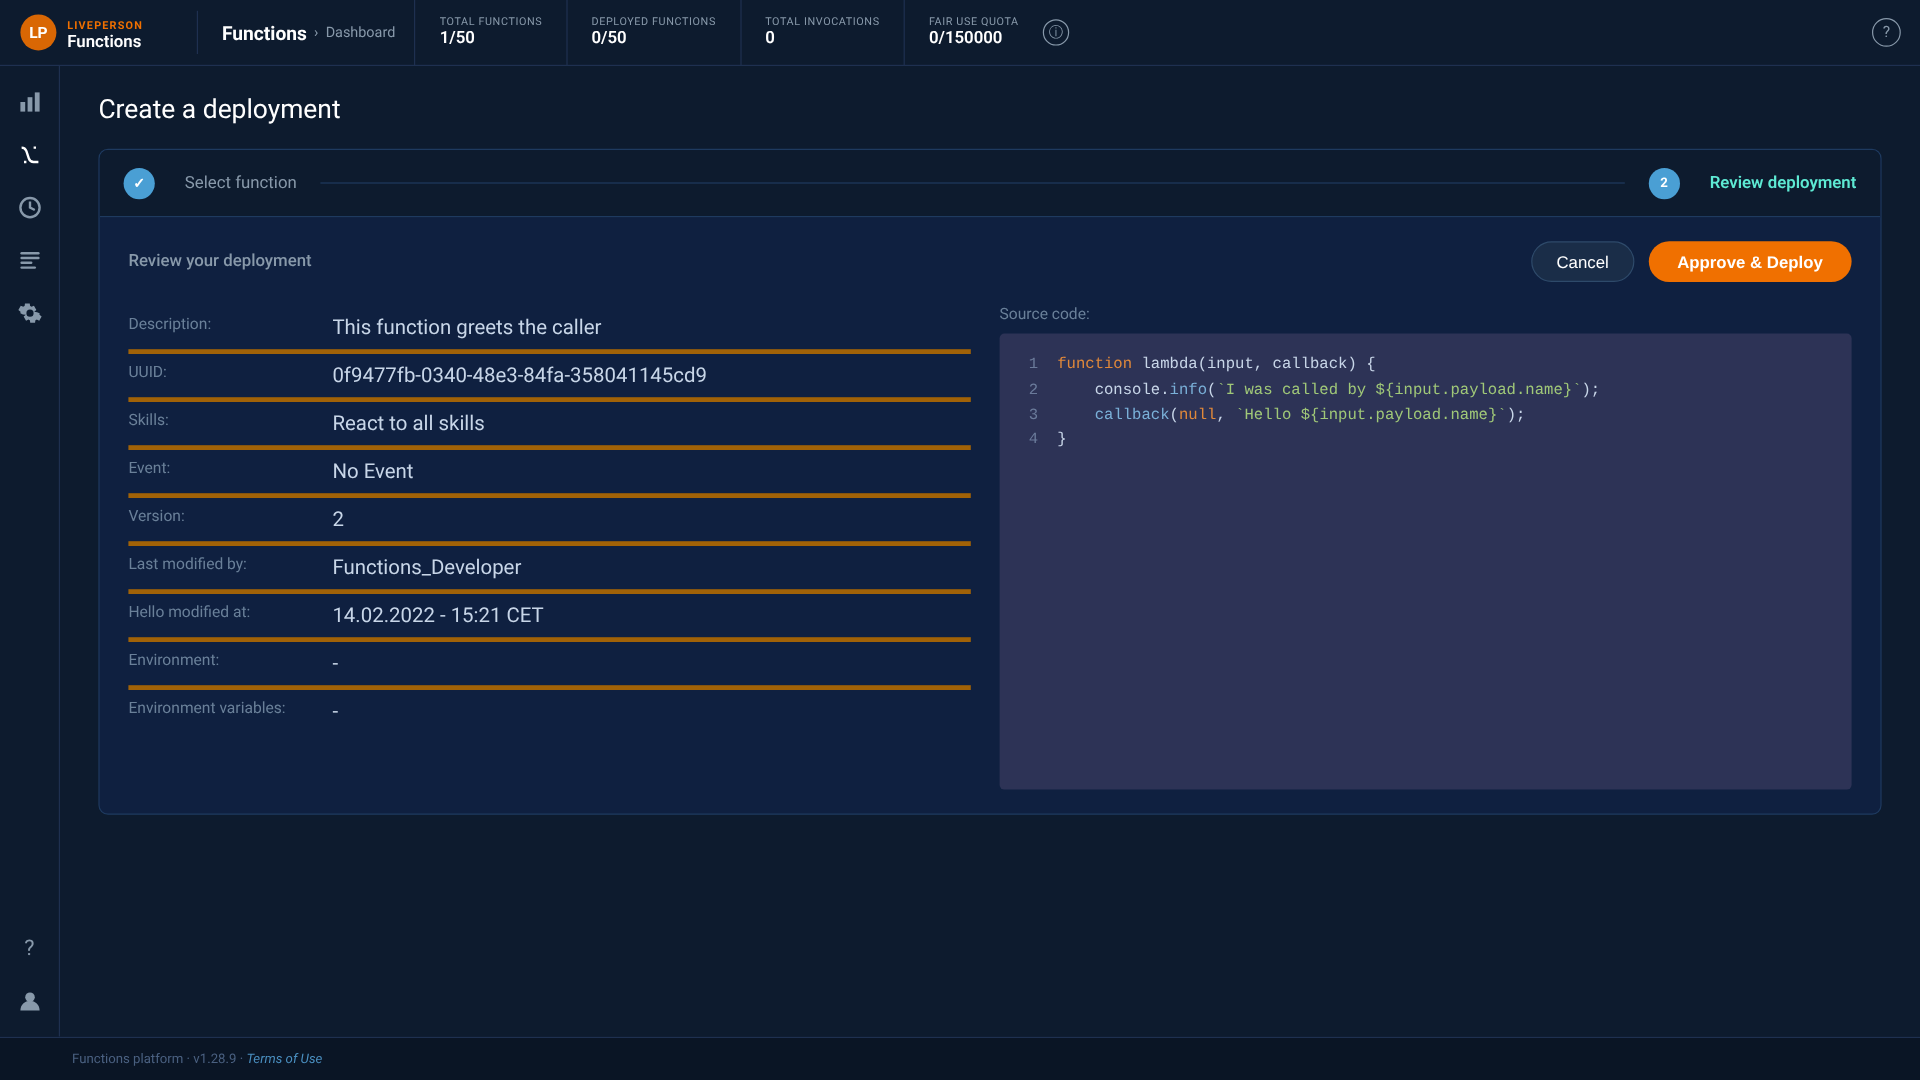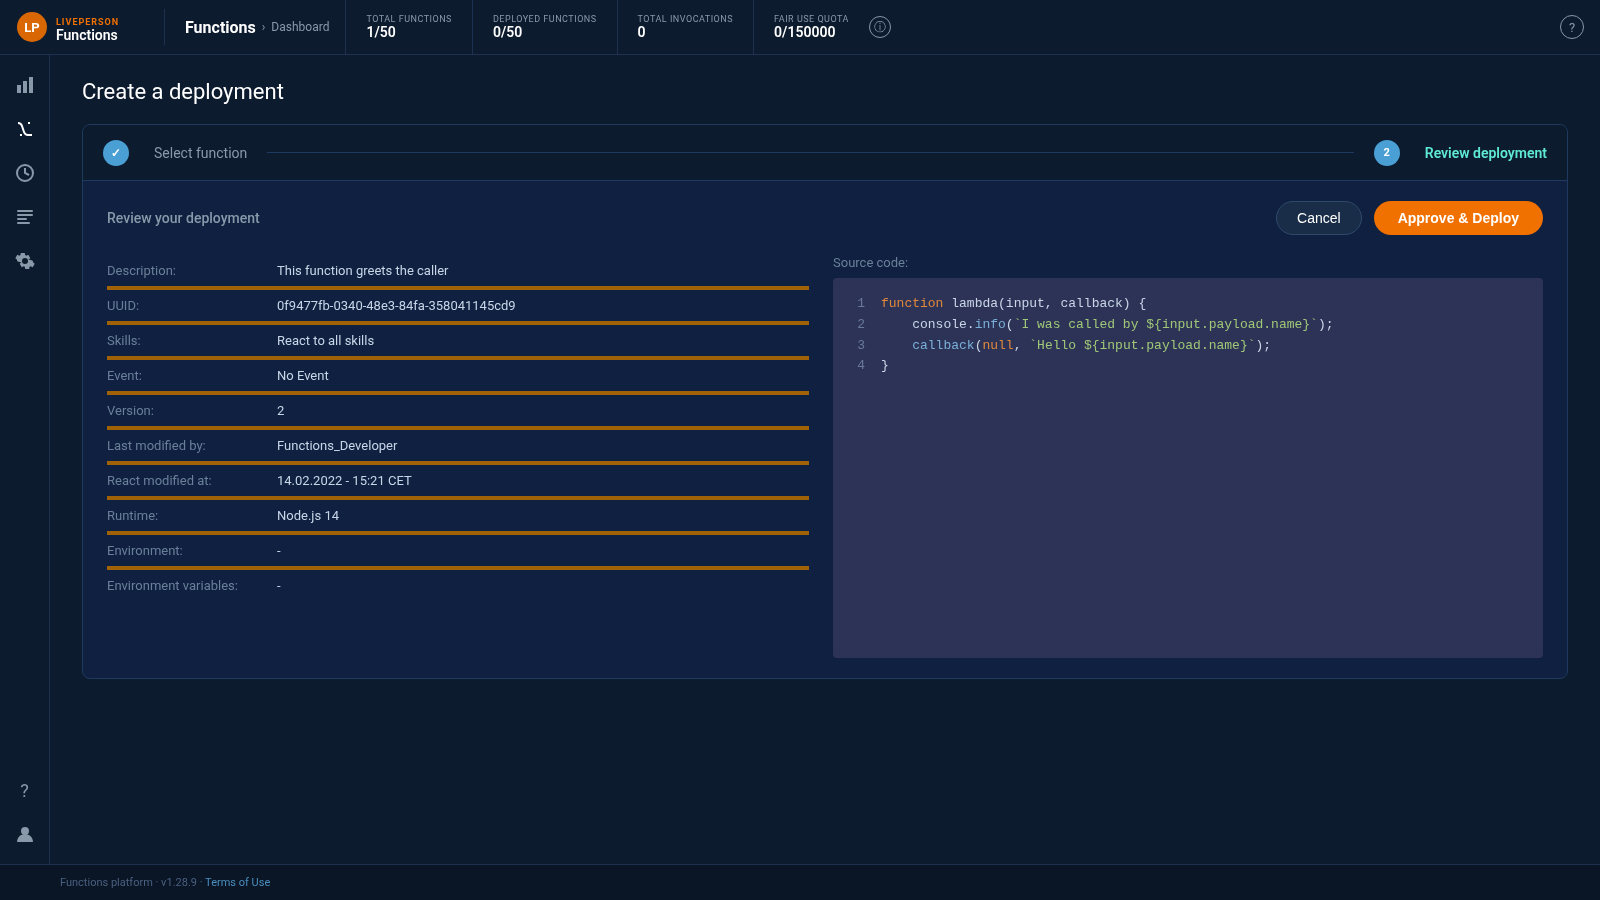--- a/index.html
+++ b/index.html
@@ -294,21 +294,21 @@
     .detail-row:last-child {
       border-bottom: none;
     }
     .detail-label {
       width: 170px;
       flex-shrink: 0;
       font-size: 13px;
       color: #6a8099;
     }
     .detail-value {
-      font-size: 13px;
+      font-size: 17px;
       color: #c8d6e8;
     }
 
     
     .source-code-panel {
       width: 710px;
       flex-shrink: 0;
     }
     .source-code-label {
       font-size: 13px;
@@ -354,20 +354,21 @@
       padding: 0 60px;
       flex-shrink: 0;
     }
     .footer-text {
       font-size: 11px;
       color: #4a6080;
     }
     .footer-link {
       color: #4a8fc0;
       text-decoration: none;
+      font-style: italic;
     }
 
     
     .content-bg {
       position: relative;
     }
     .wizard-card {
       position: relative;
       z-index: 1;
     }
@@ -508,26 +509,22 @@
             </div>
             <div class="detail-row">
               <span class="detail-label">Version:</span>
               <span class="detail-value">2</span>
             </div>
             <div class="detail-row">
               <span class="detail-label">Last modified by:</span>
               <span class="detail-value">Functions_Developer</span>
             </div>
             <div class="detail-row">
-              <span class="detail-label">React modified at:</span>
+              <span class="detail-label">Hello modified at:</span>
               <span class="detail-value">14.02.2022 - 15:21 CET</span>
-            </div>
-            <div class="detail-row">
-              <span class="detail-label">Runtime:</span>
-              <span class="detail-value">Node.js 14</span>
             </div>
             <div class="detail-row">
               <span class="detail-label">Environment:</span>
               <span class="detail-value">-</span>
             </div>
             <div class="detail-row">
               <span class="detail-label">Environment variables:</span>
               <span class="detail-value">-</span>
             </div>
           </div>

